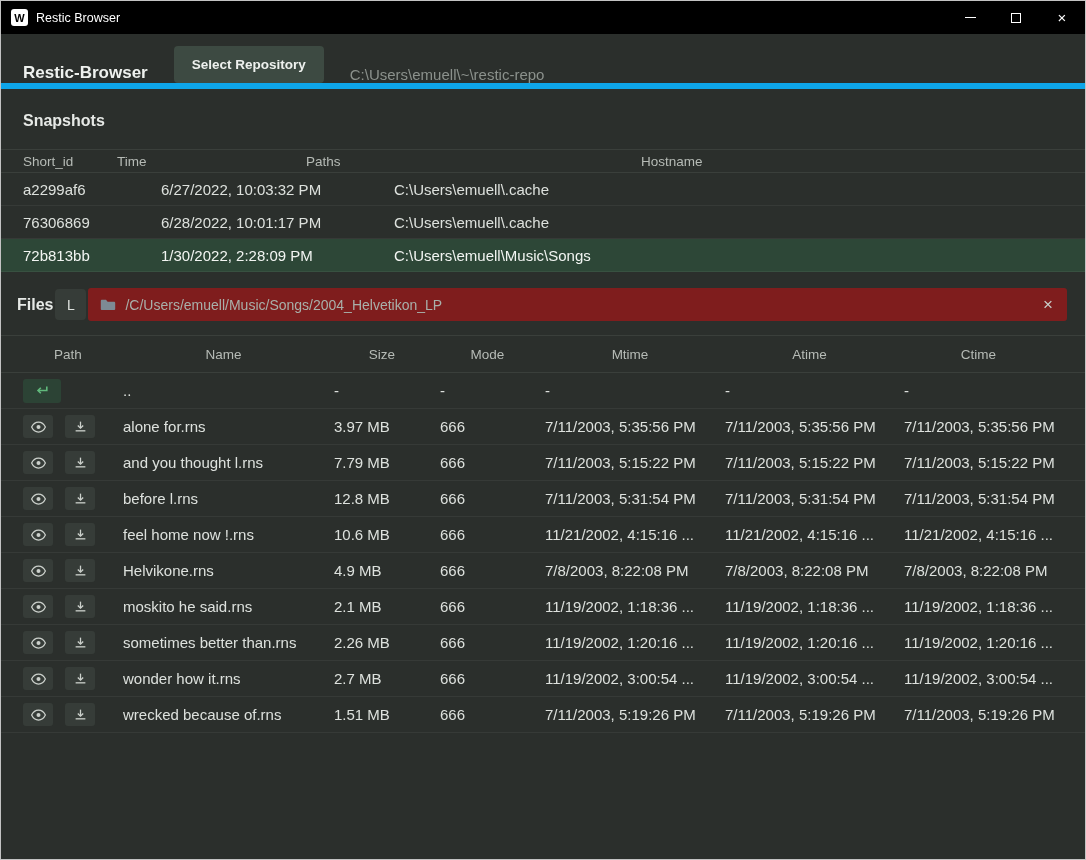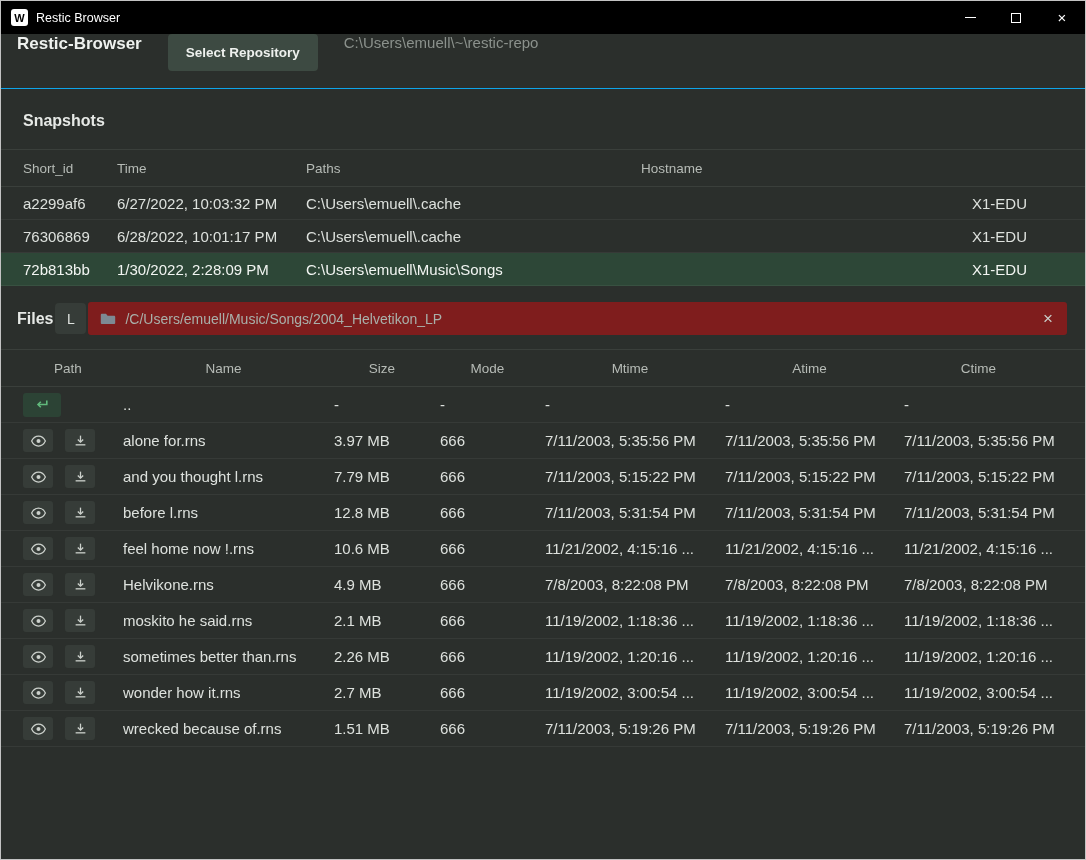--- a/index.html
+++ b/index.html
@@ -38,23 +38,23 @@
     display: flex; align-items: center; justify-content: center;
     color: #fff; background: transparent; border: none; cursor: pointer;
     font-size: 15px;
   }
   .min-glyph { width: 11px; height: 1px; background: #fff; display: block; }
   .max-glyph { width: 10px; height: 10px; border: 1px solid #fff; display: block; }
 
   
   .header {
     flex: 0 0 55px; height: 55px;
-    display: flex; align-items: flex-start;
-    padding: 0 16px;
-    border-bottom: 1px solid #0ea5e9;
+    display: flex; align-items: flex-end;
+    padding: 0 22px;
+    border-bottom: 6px solid #0ea5e9;
   }
   .brand { font-size: 17px; font-weight: bold; color: #eef1ee; }
   .select-repo {
     margin-left: 26px;
     background: #3d4a42; color: #eef1ee;
     border: none; border-radius: 4px;
     font-family: "Liberation Sans", sans-serif;
     font-weight: bold; font-size: 13.5px;
     padding: 11px 18px; cursor: pointer;
   }
@@ -63,29 +63,30 @@
   
   .section-title { font-size: 16px; font-weight: bold; padding: 23px 22px 19px; color: #e6e9e6; }
 
   .snap-grid {
     display: grid;
     grid-template-columns: 94px 189px 335px 331px 1fr;
     padding: 0 22px;
     align-items: center;
   }
   .snap-head {
-    height: 38px;
+    height: 24px;
     color: #b6bbb6; font-size: 13.5px;
     border-top: 1px solid #3a3f3b;
     border-bottom: 1px solid #3a3f3b;
   }
   .snap-row {
     height: 33px; font-size: 15px;
     border-bottom: 1px solid rgba(255,255,255,0.055);
     cursor: default;
+    gap: 44px;
   }
   .snap-row.selected { background: #2d4737; color: #f2f5f2; }
   .cell { white-space: nowrap; overflow: hidden; padding-right: 10px; }
 
   
   .files-bar {
     display: flex; align-items: center;
     gap: 2px;
     padding: 16px 18px 14px 16px;
   }

